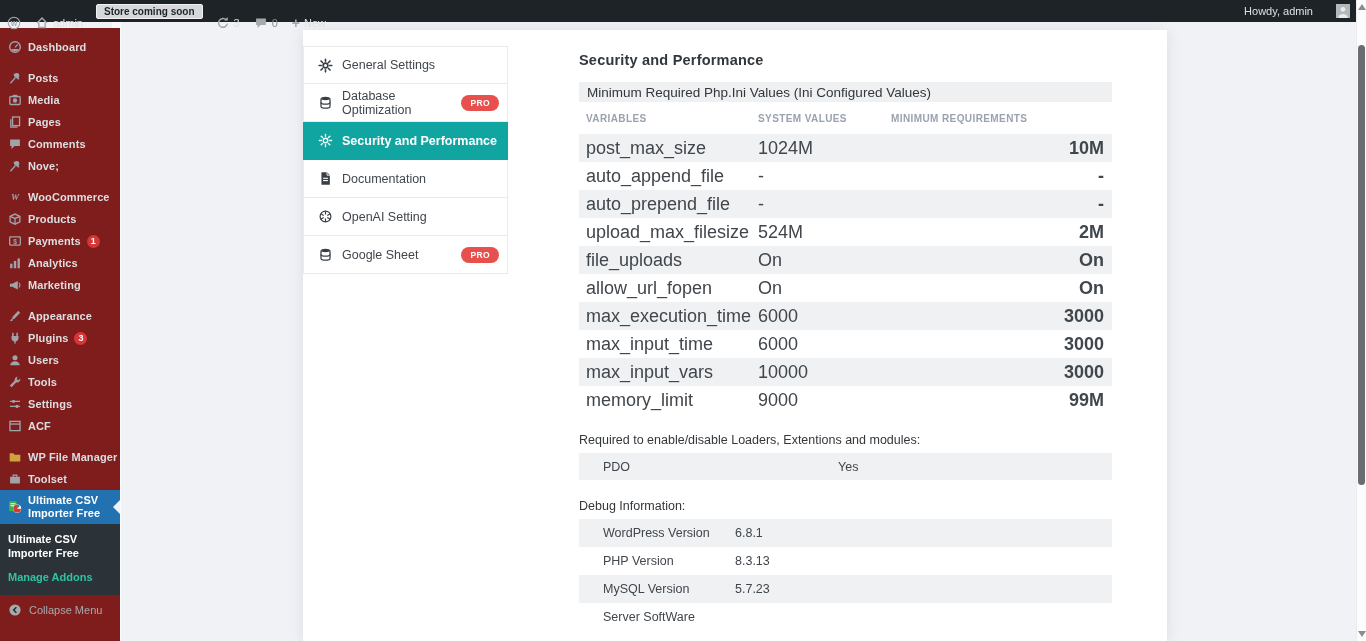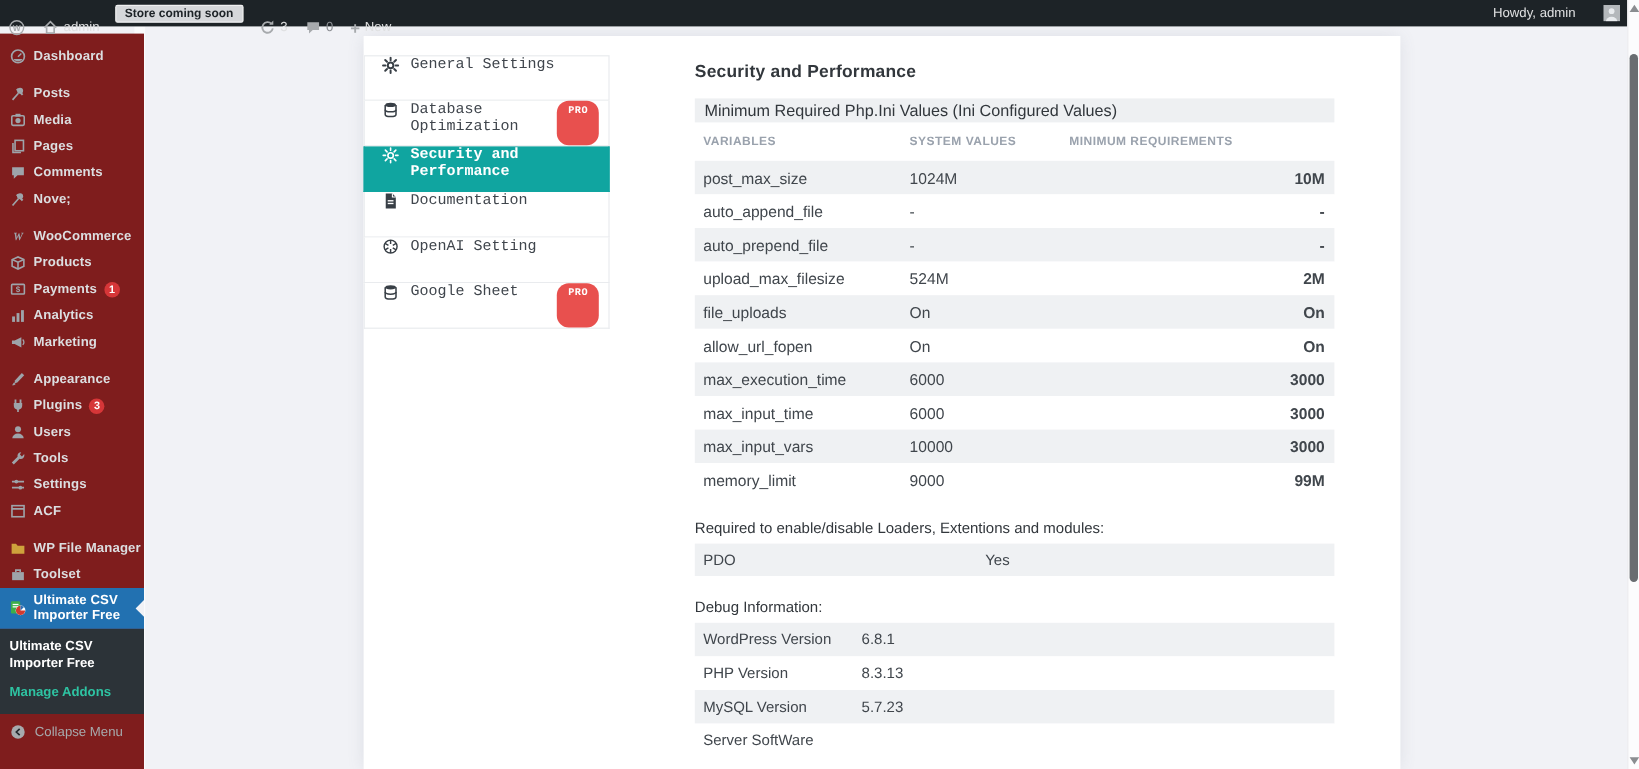--- a/index.html
+++ b/index.html
@@ -44,45 +44,45 @@
   .collapse .icon { width:14px; height:14px; display:inline-flex; color:#a7aaad; }
   .collapse .icon svg { width:100%; height:100%; }
   .strip { position:absolute; left:112px; top:22px; width:9px; height:619px; background:#fafbfc; }
 
   
   .card { position:absolute; left:303px; top:30px; width:864px; height:611px; background:#fff;
     box-shadow:0 1px 14px rgba(90,100,120,.14); }
 
   
   .snav { position:absolute; left:0; top:16px; width:205px; }
-  .snav-item { height:38px; border:1px solid #e9ebee; border-top:none; display:flex; 
-    gap:9px; padding-left:14px; padding-right:8px; font-size:12.5px; color:#40464d; background:#fff; cursor:pointer;font-family:Liberation Mono, monospace; }
+  .snav-item { height:38px; border:1px solid #e9ebee; border-top:none; display:flex; align-items:center;
+    gap:9px; padding-left:14px; padding-right:8px; font-size:12.5px; color:#40464d; background:#fff; cursor:pointer; }
   .snav-item:first-child { border-top:1px solid #e9ebee; }
   .snav-item .nicon { width:15px; height:15px; flex:0 0 15px; display:inline-flex; color:#383f46; }
   .snav-item .nicon svg { width:100%; height:100%; }
   .snav-item.active { background:#10a5a0; border-color:#10a5a0; color:#fff; }
   .snav-item.active .nicon { color:#fff; }
   .snav-item.active .nlabel { font-weight:bold; }
   .pro { margin-left:auto; background:#e8504e; color:#fff; font-size:8.5px; font-weight:bold;
     padding:3px 9px; border-radius:10px; letter-spacing:.4px; }
 
   
   .content { position:absolute; left:276px; top:0; width:533px; }
   .page-title { margin-top:20px; font-size:14.5px; font-weight:600; color:#32373c; letter-spacing:.2px; line-height:20px; }
   .band { margin-top:12px; height:20px; background:#eef0f2; display:flex; align-items:center;
     padding-left:8px; font-size:13.5px; color:#32373c; }
   .colhead { height:32px; display:grid; grid-template-columns:172px 133px 1fr; align-items:center;
     padding-left:7px; font-size:10px; font-weight:bold; color:#9aa2ad; letter-spacing:.4px; }
   .trow { height:28px; display:grid; grid-template-columns:172px 133px 1fr; align-items:center;
-    padding-left:7px; padding-right:8px; font-size:13px; color:#40464c; background:#fff; }
+    padding-left:7px; padding-right:8px; font-size:18px; color:#40464c; background:#fff; }
   .trow:nth-child(odd) { background:#eff1f3; }
   .trow .c3 { text-align:right;font-weight:bold; }
   .sec-label { margin-top:19px; font-size:12.5px; color:#32373c; line-height:15px; }
   .kvwrap { margin-top:5px; }
-  .kvrow { height:27px; display:grid; align-items:center; padding-left:7px; font-size:12.5px; color:#40464c; }
+  .kvrow { height:27px; display:grid; align-items:center; padding-left:24px; font-size:12.5px; color:#40464c; }
   .kvrow.pdo { grid-template-columns:235px 1fr; background:#eff1f3; }
   .kvwrap.debug .kvrow { height:28px; grid-template-columns:132px 1fr; }
   .kvwrap.debug .kvrow:nth-child(odd) { background:#eff1f3; }
   .kvwrap.debug .kvrow:nth-child(even) { background:#fff; }
 
   
   .scrollbar { position:absolute; right:0; top:0; width:10px; height:641px; background:#fcfcfd;
     border-left:1px solid #ececee; z-index:10; }
   .sb-up, .sb-down { position:absolute; left:1px; width:0; height:0; border-left:4px solid transparent;
     border-right:4px solid transparent; }

